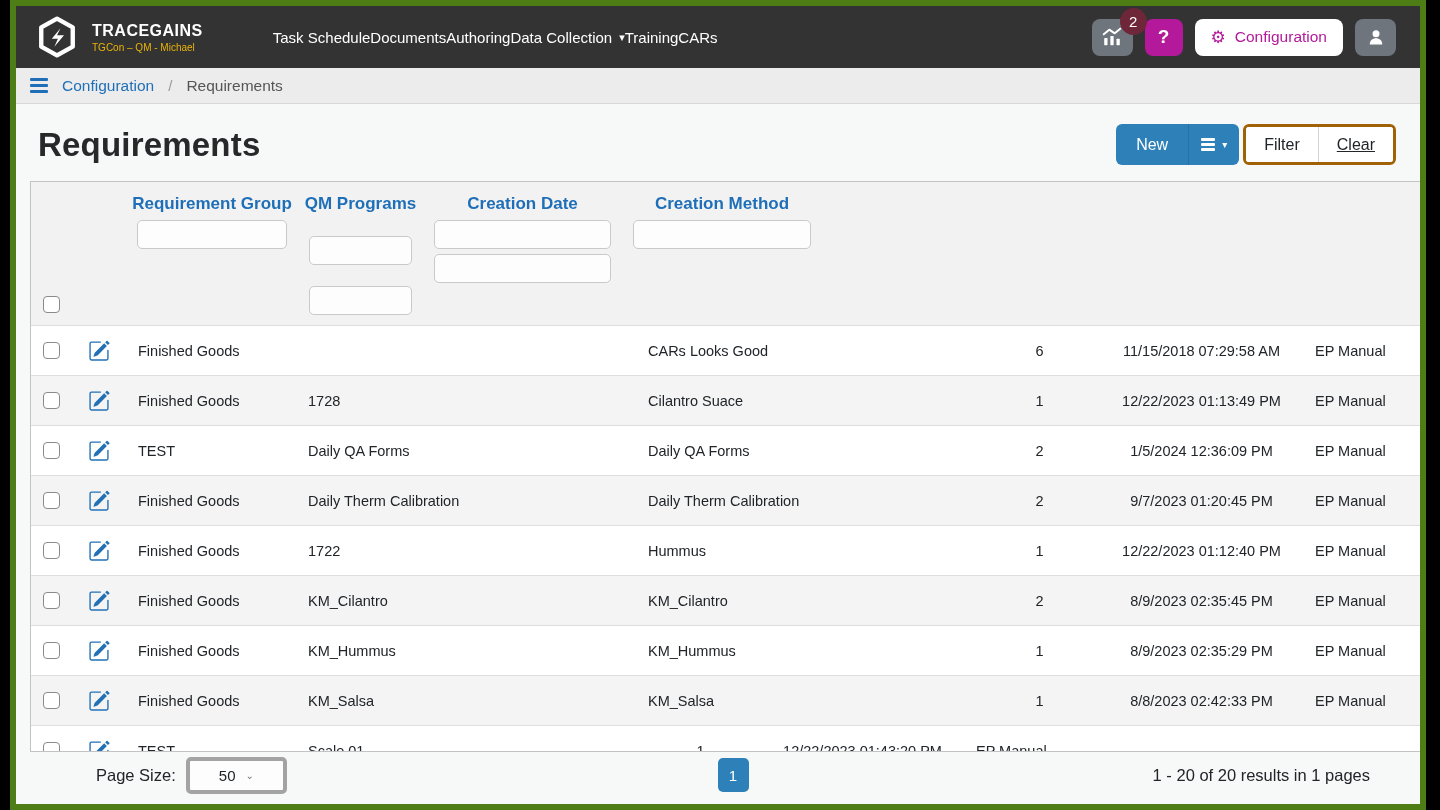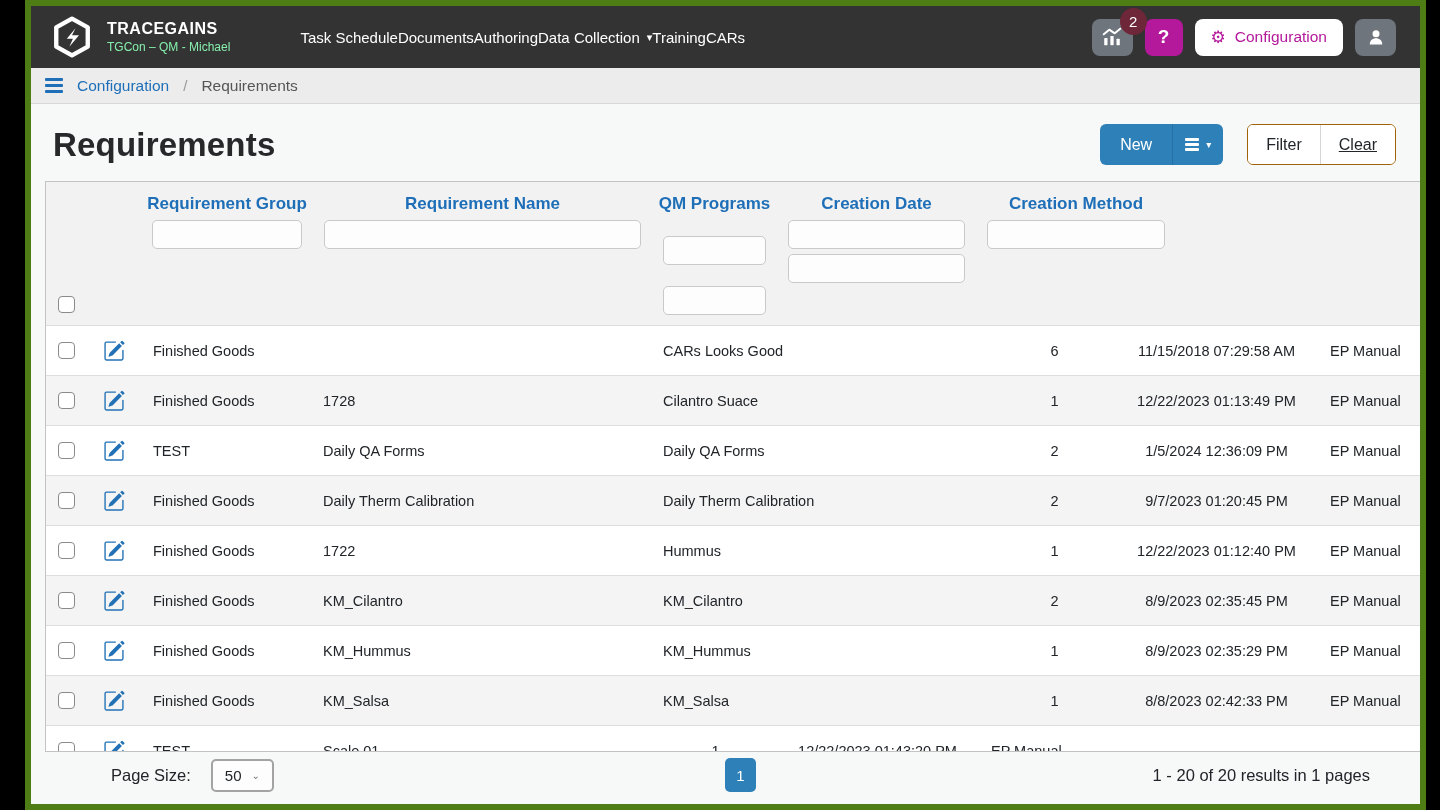--- a/index.html
+++ b/index.html
@@ -2,28 +2,28 @@
 <html><head>
 <meta charset="utf-8">
 <style>
   * { margin:0; padding:0; box-sizing:border-box; }
   html,body { width:1440px; height:810px; background:#000; overflow:hidden;
     font-family:"Liberation Sans","DejaVu Sans",sans-serif; }
   .glyph { font-family:"DejaVu Sans",sans-serif; }
 
   
   .frame { position:absolute; left:10px; top:0; right:14px; bottom:0;
-    border:6px solid #4e7c15; background:#f7f8f8; display:flex; flex-direction:column; overflow:hidden;margin-left:15px; }
+    border:6px solid #4e7c15; background:#f7f8f8; display:flex; flex-direction:column; overflow:hidden; }
 
   
   .navbar { height:62px; background:#333333; display:flex; align-items:center; flex-shrink:0; padding:0 24px 0 20px; }
   .brand { display:flex; align-items:center; gap:14px; margin-right:70px; }
   .brand-logo { width:42px; height:42px; flex-shrink:0; }
   .brand-text .t1 { color:#fff; font-size:16px; font-weight:bold; letter-spacing:.5px; }
-  .brand-text .t2 { color:#86efac; font-size:12px; margin-top:2px; }
+  .brand-text .t2 { color:#eab308; font-size:10px; margin-top:2px; }
   .nav-items { display:flex; align-items:center; flex:1; }
   .nav-item { color:#fff; font-size:15px; cursor:pointer; white-space:nowrap; display:flex; align-items:center; gap:7px; }
   .nav-caret { font-size:11px; color:#fff; }
   .nav-right { display:flex; align-items:center; gap:12px; position:relative; }
   .sq-btn { height:37px; border-radius:8px; display:flex; align-items:center; justify-content:center; cursor:pointer; border:none; }
   .btn-gray { background:#6e757c; width:41px; }
   .btn-help { background:#b3199a; width:38px; color:#fff; font-size:19px; font-weight:bold; }
   .btn-config { background:#fff; padding:0 16px; gap:9px; color:#b3199a; font-size:15.5px; }
   .gear { color:#b3199a; font-size:17px; line-height:1; }
   .badge { position:absolute; top:-11px; left:28px; width:27px; height:27px; border-radius:50%;
@@ -33,28 +33,28 @@
   .crumbbar { height:36px; background:#ececec; border-bottom:1px solid #d8d8d8; display:flex; align-items:center; padding:0 14px; gap:14px; flex-shrink:0; }
   .hamburger { display:flex; flex-direction:column; gap:3px; cursor:pointer; }
   .hamburger span { display:block; width:18px; height:3px; background:#1e6fb8; border-radius:1px; }
   .crumb-link { color:#1e6fb8; font-size:15.5px; cursor:pointer; }
   .crumb-sep { color:#9a9a9a; font-size:15px; }
   .crumb-cur { color:#555; font-size:15.5px; }
 
   
   .titlebar { display:flex; align-items:center; justify-content:space-between; padding:20px 24px 16px 22px; flex-shrink:0; }
   .page-title { font-size:33px; font-weight:600; color:#26282a; letter-spacing:.2px; }
-  .toolbar { display:flex; align-items:center; gap:24px;border-radius:12px; }
+  .toolbar { display:flex; align-items:center; gap:4px;border-radius:12px; }
   .btn-new-group { display:flex; height:41px; border-radius:6px; overflow:hidden; cursor:pointer; }
   .btn-new { background:#2e80b8; color:#fff; font-size:16px; display:flex; align-items:center; padding:0 20px; border-right:1px solid #2672a6; }
   .btn-new-dd { background:#2e80b8; display:flex; align-items:center; padding:0 12px; gap:7px; }
   .mini-bars { display:flex; flex-direction:column; gap:2.5px; }
   .mini-bars span { width:14px; height:2.5px; background:#fff; border-radius:1px; }
   .dd-caret { color:#fff; font-size:10px; }
-  .btn-light-group { display:flex; height:41px; border:1px solid #a16207; border-radius:6px; overflow:hidden; background:#fff; }
+  .btn-light-group { display:flex; height:41px; border:3px solid #a16207; border-radius:6px; overflow:hidden; background:#fff; }
   .btn-light { background:#fff; color:#212529; font-size:16px; display:flex; align-items:center; padding:0 18px; cursor:pointer; }
   .btn-light + .btn-light { border-left:1px solid #d5d5d5;text-decoration:underline; }
 
   
   .grid-wrap { margin-left:14px; flex:1; overflow:hidden; border:1px solid #c3c3c3; border-right:none; background:#fff; }
   .grid { width:1530px; }
   .col-check { width:40px; flex-shrink:0; display:flex; justify-content:center; }
   .col-edit  { width:55px; flex-shrink:0; display:flex; justify-content:center; }
   .col-group { width:172px; flex-shrink:0; padding-left:12px; }
   .col-id    { width:340px; flex-shrink:0; padding-left:10px; }
@@ -68,22 +68,22 @@
   .hfilter { width:calc(100% - 22px); height:29px; border:1px solid #c9c9c9; border-radius:5px; background:#fdfdfd; margin-top:0; outline:none; padding:0 8px; font-size:13px; }
   .hfilter + .hfilter { margin-top:5px; }
   .ghead .col-check { align-items:flex-end; display:flex; padding-bottom:2px; }
   .cb { width:17px; height:17px; border:1.6px solid #8a8a8a; border-radius:4px; background:#fff; display:inline-block; cursor:pointer; }
   .grow { display:flex; align-items:center; height:50px; border-top:1px solid #dedede; background:#fff; font-size:14.5px; color:#212529; }
   .grow:nth-child(even) { background:#f4f4f4; }
   .edit-btn { width:22px; height:22px; cursor:pointer; display:flex; }
 
   
   .pager { height:52px; flex-shrink:0; display:grid; grid-template-columns:1fr auto 1fr; align-items:center; padding:0 50px 6px 80px; background:#f7f8f8; }
-  .pgsize { display:flex; align-items:center; gap:20px; font-size:16.5px; color:#212529; }
-  .pg-select { display:flex; align-items:center; gap:10px; border:2px solid #a3a3a3; border-radius:5px; background:#fdfdfd; padding:6px 12px; font-size:15px; cursor:pointer; }
+  .pgsize { display:flex; align-items:center; gap:10px; font-size:16.5px; color:#212529; }
+  .pg-select { display:flex; align-items:center; gap:10px; border:4px solid #a3a3a3; border-radius:5px; background:#fdfdfd; padding:6px 29px; font-size:15px; cursor:pointer; }
   .pg-select .chev { color:#777; font-size:10px; }
   .page-btn { width:31px; height:34px; background:#2e80b8; color:#fff; border-radius:5px; display:flex; align-items:center; justify-content:center; font-size:15px; cursor:pointer; }
   .results { text-align:right; font-size:16.5px; color:#212529; }
 </style>
 </head>
 <body>
 
 <div class="frame">
 
   <div class="navbar">
@@ -180,24 +180,20 @@
     <div class="grid">
       <div class="ghead">
         <div class="col-check">
             <span class="cb"></span>
           </div>
         <div class="col-edit"></div>
         <div class="hcell col-group" style="padding-left:0;">
           <div class="hlabel">Requirement Group</div>
           <input class="hfilter" style="">
         </div>
-        <div class="hcell col-name" style="padding-left:0;">
-          <div class="hlabel">Requirement Name</div>
-          <input class="hfilter" style="">
-        </div>
         <div class="hcell col-qm">
           <div class="hlabel">QM Programs</div>
           <input class="hfilter" style="">
           <input class="hfilter" style="">
         </div>
         <div class="hcell col-date">
           <div class="hlabel">Creation Date</div>
           <input class="hfilter" style="">
           <input class="hfilter" style="">
         </div>

